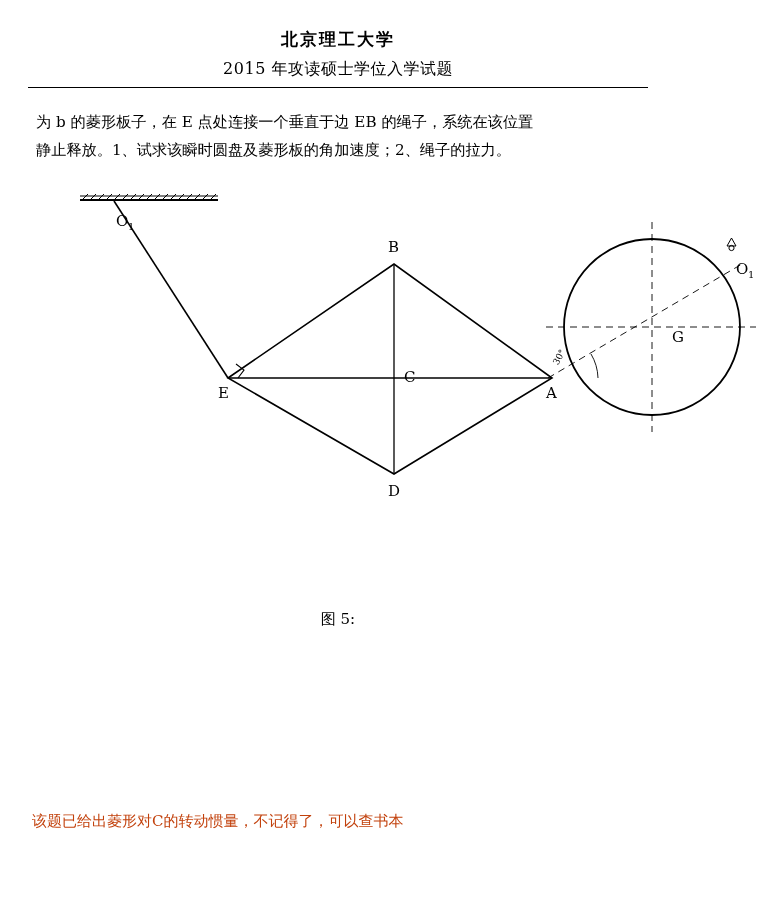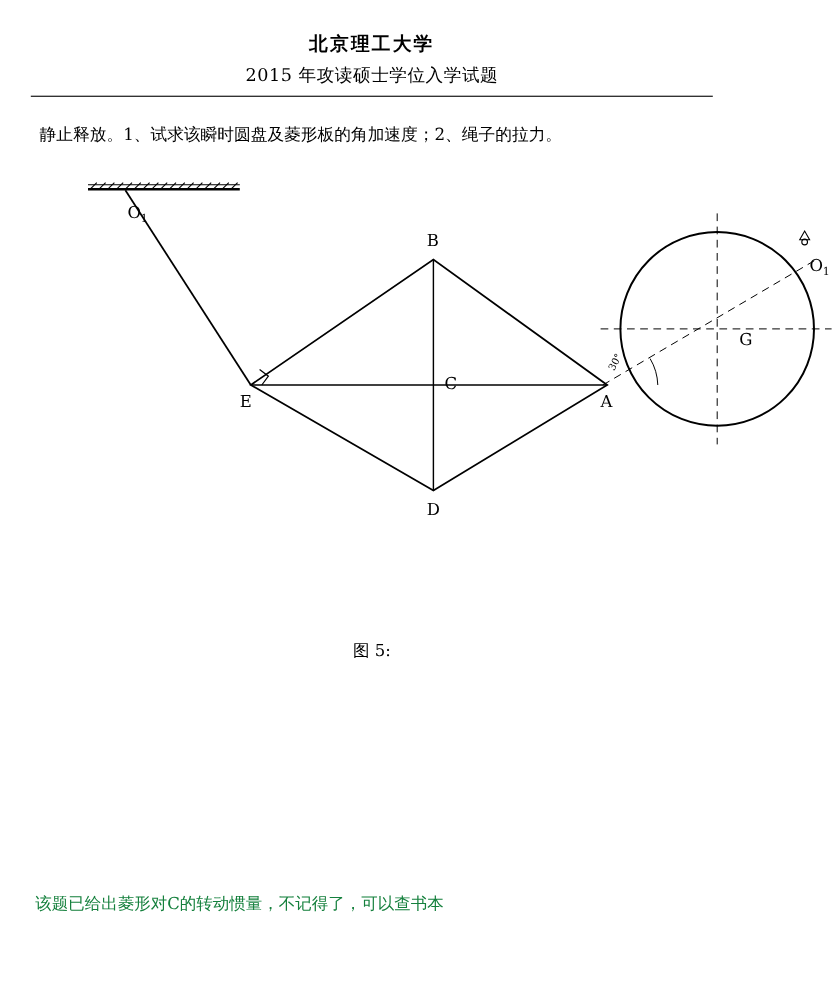--- a/index.html
+++ b/index.html
@@ -61,21 +61,21 @@
   .figure-caption {
     text-align: center;
     font-family: "DejaVu Serif", serif;
     font-size: 15px;
     margin-top: 8px;
   }
   .note {
     position: absolute;
     left: 32px;
     top: 812px;
-    color: #15803d;
+    color: #c2410c;
     font-family: "DejaVu Serif", serif;
     font-size: 15px;
   }
   svg text {
     font-family: "DejaVu Serif", serif;
     fill: #000;
   }
   .lbl {
     font-size: 15px;
   }
@@ -91,20 +91,21 @@
 
 <div class="page">
 
   <div class="header">
     <div class="header-title">北京理工大学</div>
     <div class="header-sub">2015 年攻读硕士学位入学试题</div>
   </div>
   <div class="header-rule"></div>
 
   <div class="body-text">
+    <span class="ln">为 b 的菱形板子，在 E 点处连接一个垂直于边 EB 的绳子，系统在该位置</span>
     <span class="ln">静止释放。1、试求该瞬时圆盘及菱形板的角加速度；2、绳子的拉力。</span>
   </div>
 
   <div class="figure-wrap">
     <svg width="760" height="420" viewBox="0 0 760 420">
 
       <g>
         <line x1="80" y1="18" x2="218" y2="18" stroke="#000" stroke-width="2.2"></line>
         <line x1="80" y1="14" x2="218" y2="14" stroke="#000" stroke-width="1"></line>
         <g stroke="#000" stroke-width="1">

